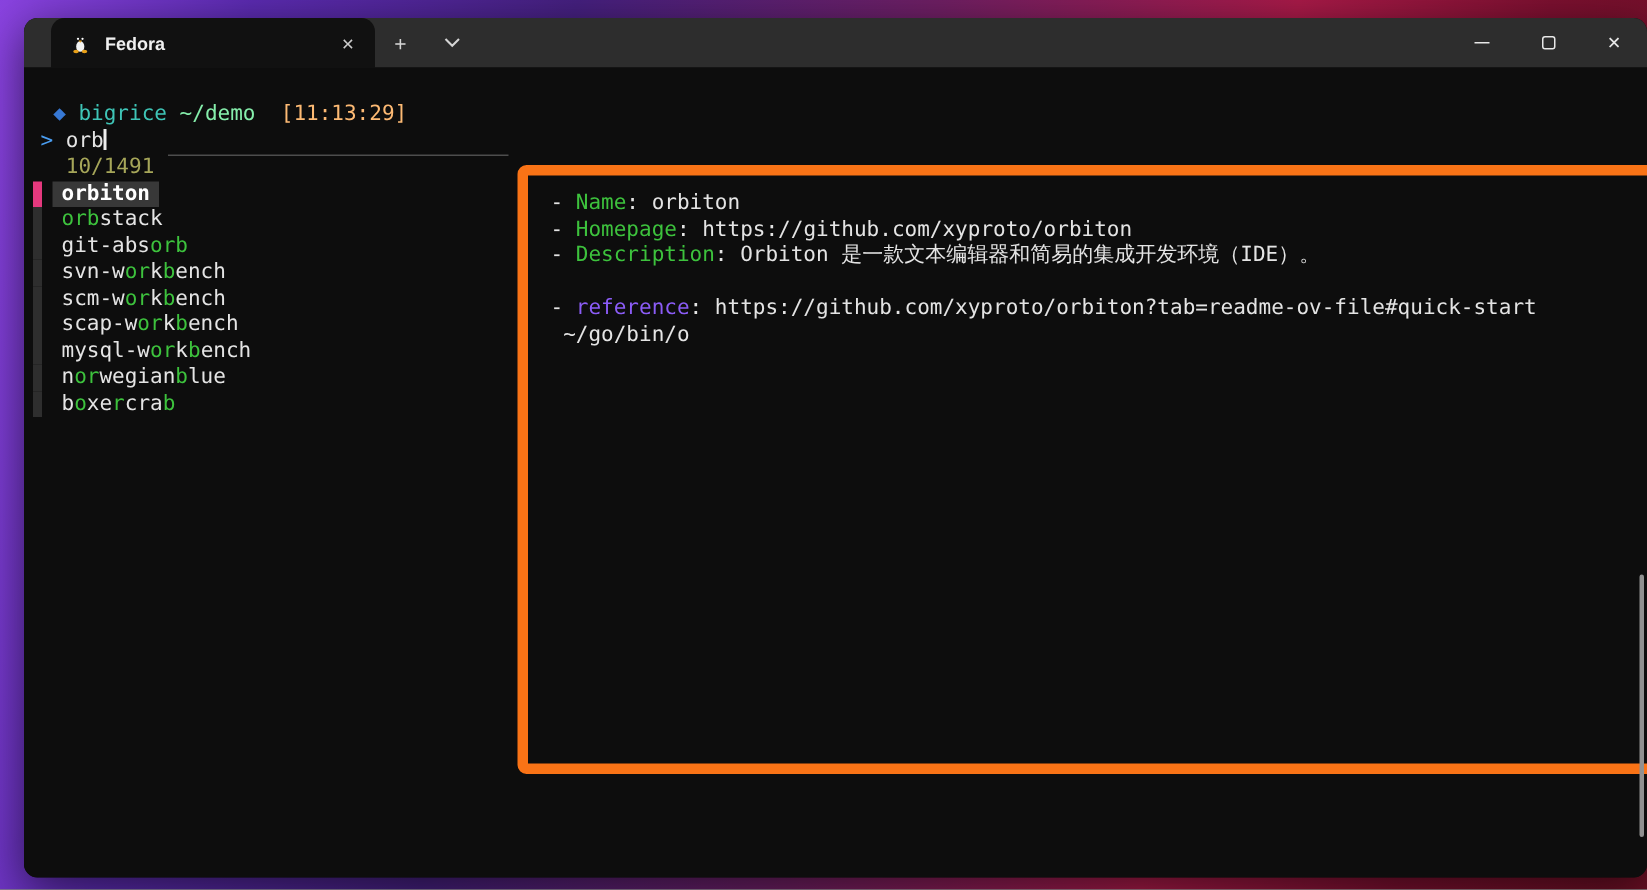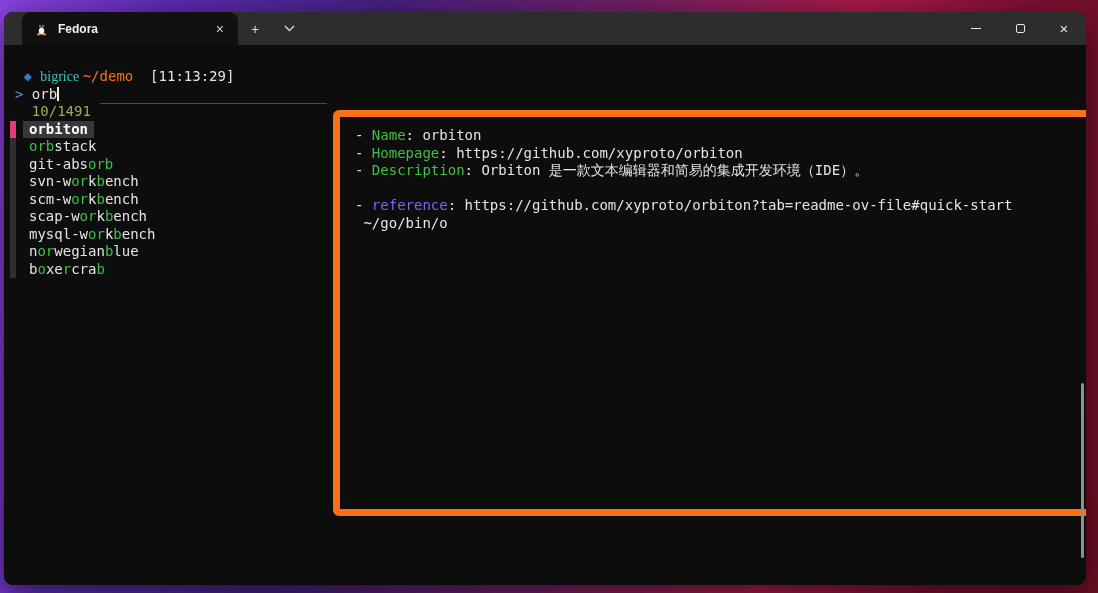--- a/index.html
+++ b/index.html
@@ -6,21 +6,21 @@
   html,body { width:1098px; height:593px; overflow:hidden; }
   body { font-family:"DejaVu Sans Mono", monospace; }
 
   .desktop {
     width:1098px; height:593px;
     background: linear-gradient(100deg, #8a43e0 0%, #5b2bb0 14%, #45207f 32%,
                 #6e1f63 52%, #a81a48 72%, #7c1030 86%, #6b0f24 100%);
     position:relative;
   }
   .window {
-    position:absolute; left:4px; top:12px; width:1082px; height:573px;
+    position:absolute; left:16px; top:12px; width:1082px; height:573px;
     border-radius:9px; overflow:hidden; background:#0d0d0d;
     box-shadow:0 8px 30px rgba(0,0,0,.55);
   }
 
   
   .titlebar {
     height:33px; background:#2d2d2d; display:flex; align-items:stretch;
   }
   .tab {
     width:216px; margin-left:18px; background:#111111;
@@ -50,23 +50,23 @@
   
   .term {
     position:relative; height:540px; background:#0d0d0d;
     font-size:14px; line-height:17.5px; color:#e4e4e4;
   }
   .term-lines { position:absolute; left:0; top:0; padding:23px 0 0 6px; }
   .line { white-space:pre; height:17.5px; }
   .pl { padding-left:5px; }
 
   .c-diamond { color:#3778d4; }
-  .c-user    { color:#3fc5b7;font-family:Liberation Serif, serif; }
-  .c-dir     { color:#f97316; }
-  .c-time    { color:#e5e5e5; }
+  .c-user    { color:#3fc5b7; }
+  .c-dir     { color:#86efac; }
+  .c-time    { color:#fdba74; }
   .c-tri     { color:#4286d0; }
   .g         { color:#3dc23d; }
   .c-blue    { color:#4a9df0; }
   .c-olive   { color:#a6a659; }
   .c-cyan    { color:#8b5cf6; }
   .c-yellow  { color:#d9b964; }
 
   .cursor { display:inline-block; width:2px; height:14px; background:#ededed;
     vertical-align:-2px; }
 

